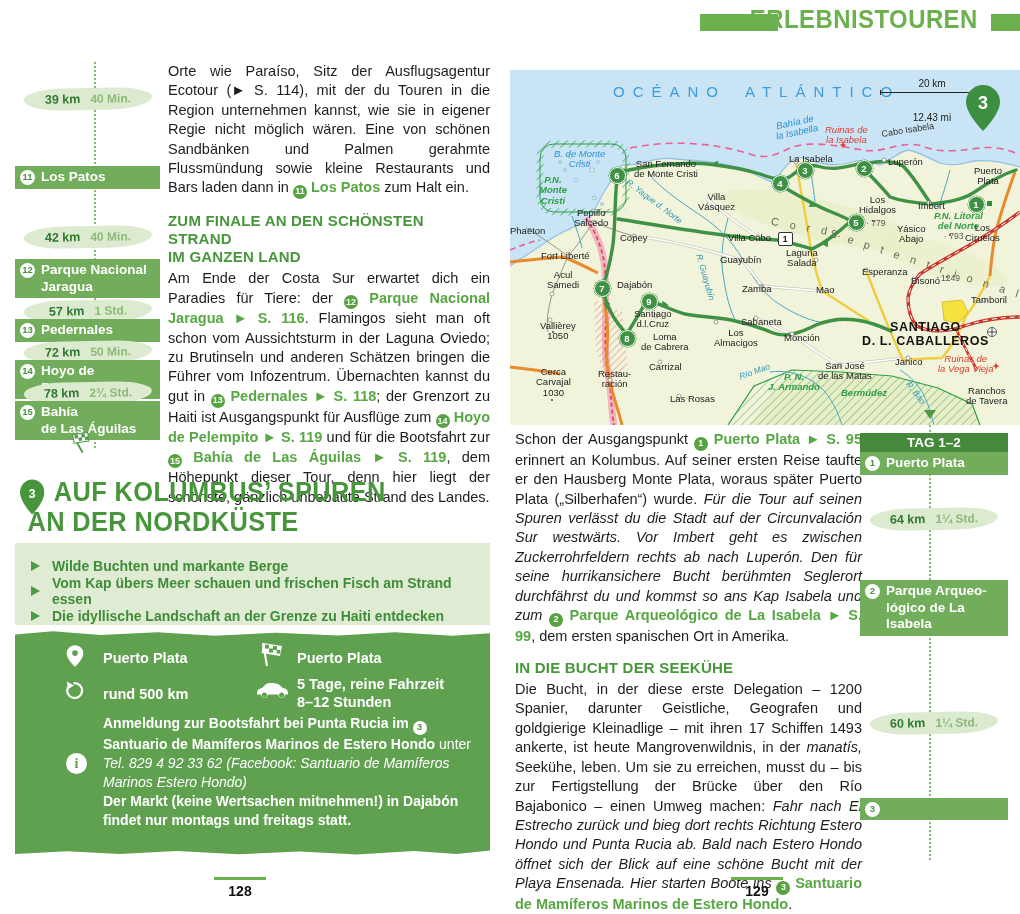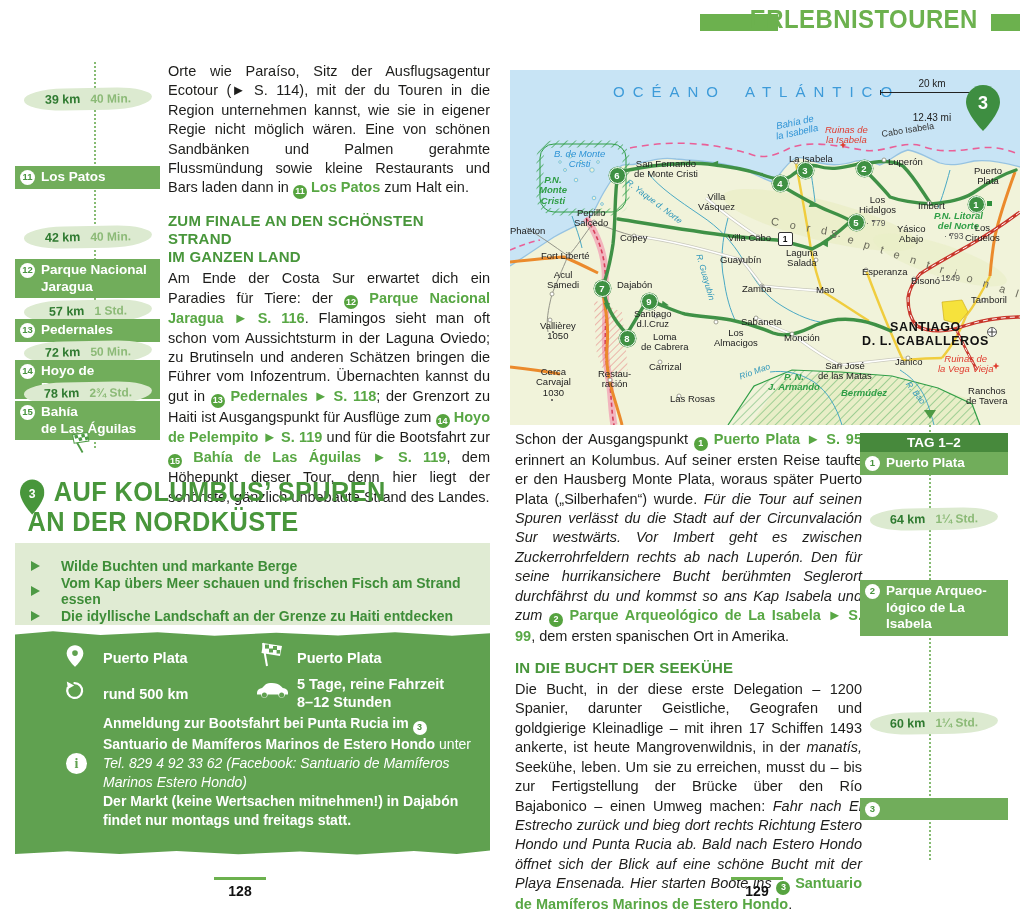--- a/index.html
+++ b/index.html
@@ -39,21 +39,21 @@
   .mkw{background:#fff;color:#4a8f3d;}
   
   .tour-head{position:absolute;left:20px;top:477px;width:470px;color:#48963b;font-weight:bold;font-size:27px;
              line-height:30px;letter-spacing:.4px;transform:scaleX(.94);transform-origin:left top;}
   .tour-head .l1{margin-left:36px;}
   .tour-head .l2{margin-left:8px;}
   .head-pin{position:absolute;left:0;top:2px;}
   
   .hl-box{position:absolute;left:15px;top:543px;width:475px;height:82px;background:#e0ebd3;box-sizing:border-box;
           padding:10px 10px 0 16px;}
-  .hl-row{display:flex;align-items:center;gap:21px;height:25px;color:#3e8d38;font-weight:bold;font-size:14px;}
+  .hl-row{display:flex;align-items:center;gap:12px;height:25px;color:#3e8d38;font-weight:bold;font-size:14px;}
   .tri{width:0;height:0;border-left:9px solid #4d9a44;border-top:5px solid transparent;border-bottom:5px solid transparent;}
   
   .info-box{position:absolute;left:15px;top:630px;width:475px;height:225px;background:#60a150;color:#fff;
     clip-path:polygon(0% 2%,8% .6%,18% 2.2%,30% 1%,42% 2.6%,55% 1.2%,68% 2.4%,80% 1%,92% 2.6%,100% 1.4%,
     100% 98%,93% 99.6%,84% 98.2%,72% 99.8%,60% 98.4%,47% 99.7%,34% 98.2%,22% 99.6%,11% 98.3%,0% 99.5%);}
   .ib-item{position:absolute;font-size:14.5px;font-weight:bold;white-space:pre-line;line-height:18px;}
   .ib-icon{position:absolute;}
   .info-i{width:21px;height:21px;border-radius:50%;background:#fff;color:#60a150;font-weight:bold;font-size:14px;
           font-family:"Liberation Serif",serif;display:flex;align-items:center;justify-content:center;}
   .ib-rich{position:absolute;left:88px;top:84px;width:378px;font-size:14px;line-height:19px;white-space:pre-line;}

